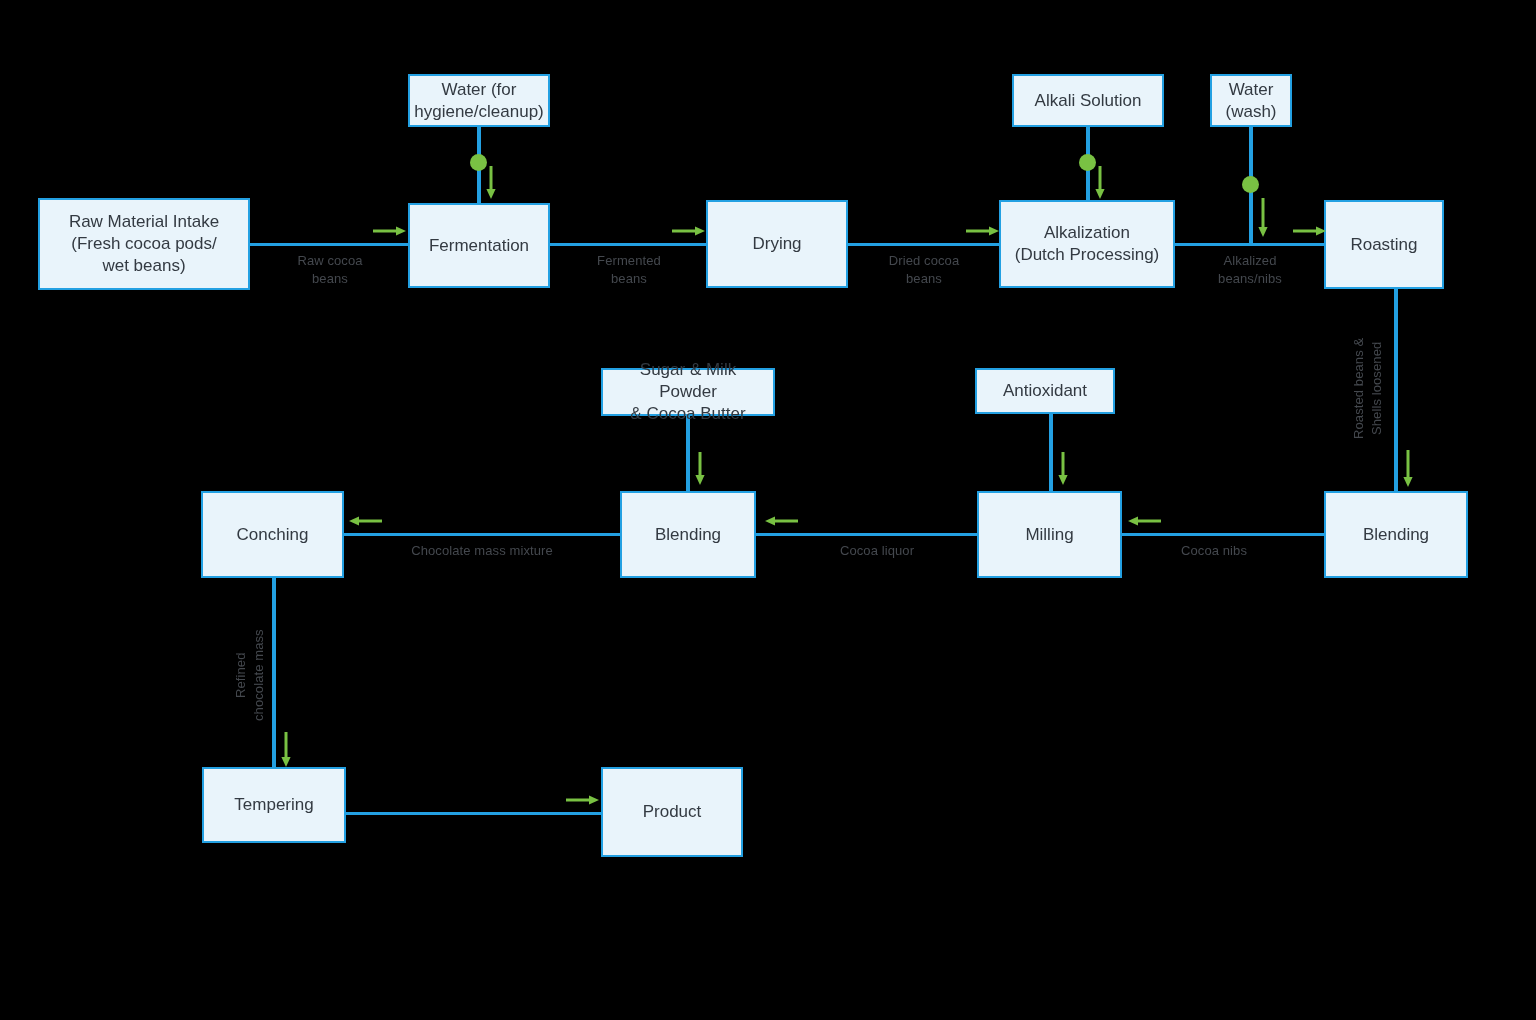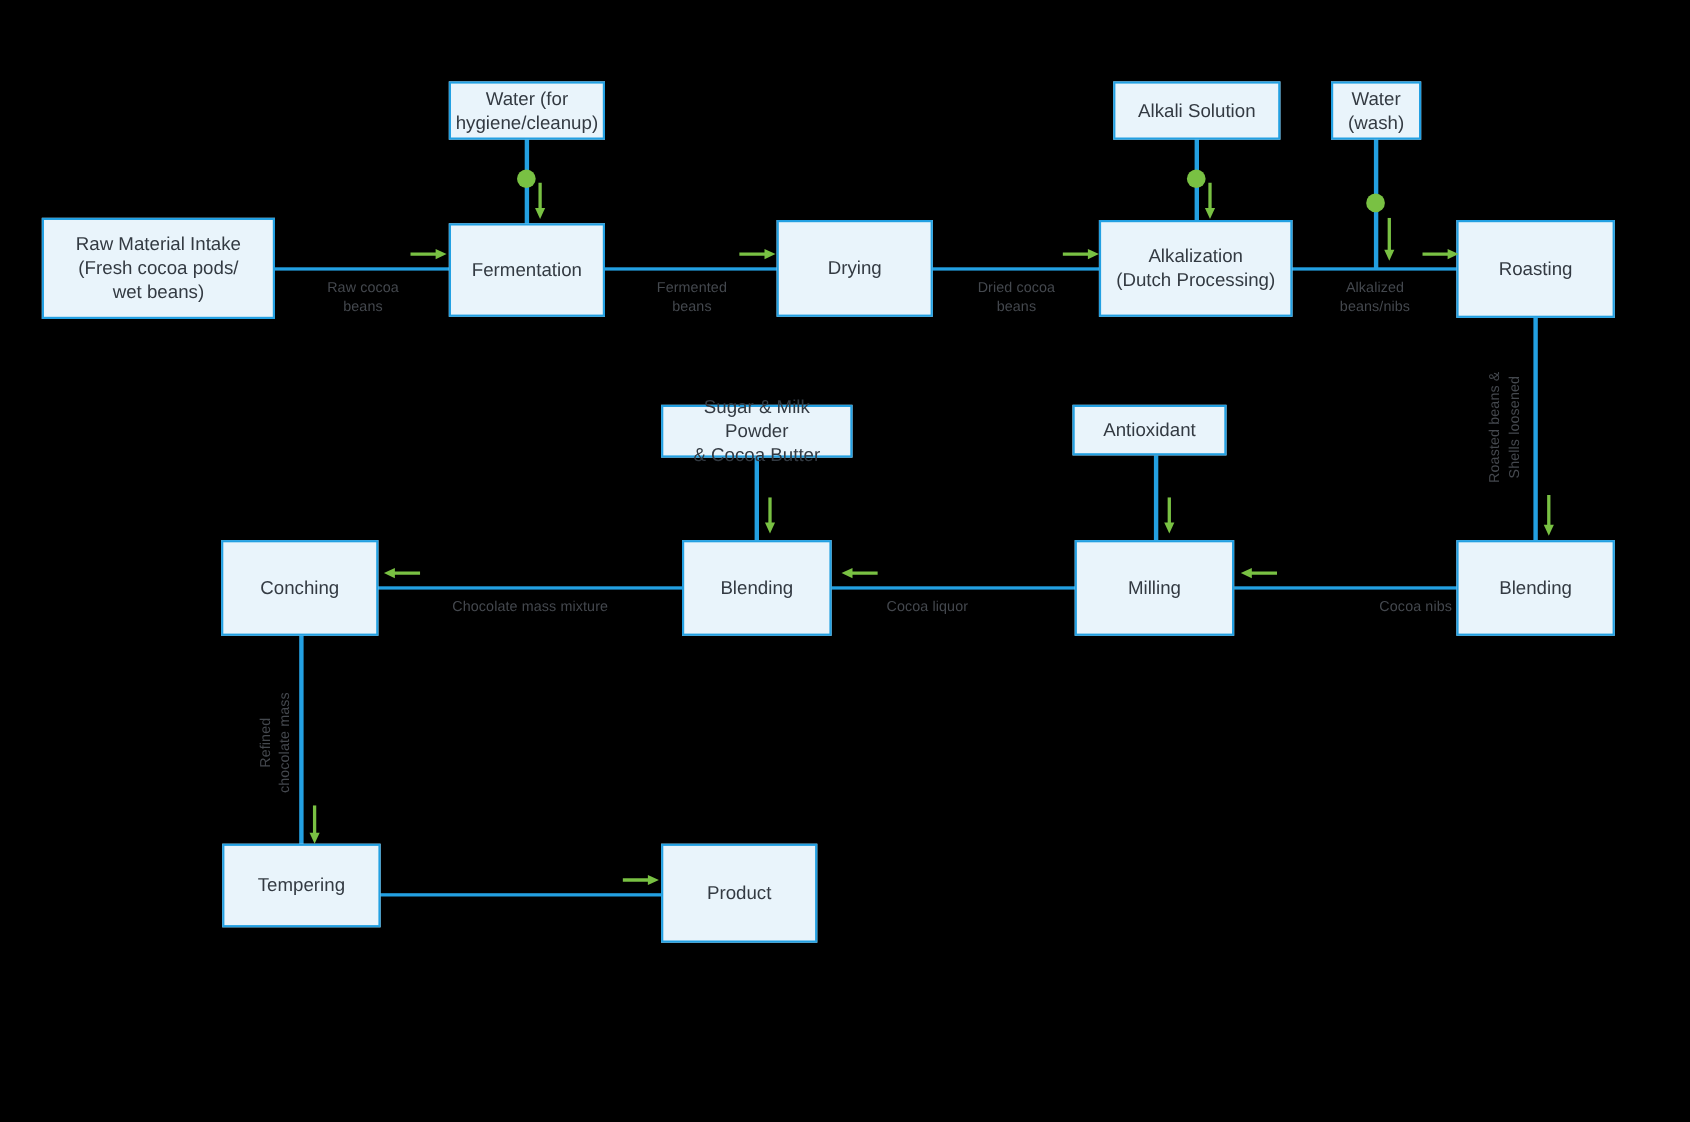--- a/index.html
+++ b/index.html
@@ -257,21 +257,21 @@
   <div class="node" style="left:999px; top:200px; width:176px; height:88px;">
     <span style="white-space: pre-line;">Alkalization
 (Dutch Processing)</span>
   </div>
 
   <div class="node" style="left:1210px; top:74px; width:82px; height:53px;">
     <span style="white-space: pre-line;">Water
 (wash)</span>
   </div>
 
-  <div class="node" style="left:1324px; top:200px; width:144px; height:89px;">
+  <div class="node" style="left:1324px; top:200px; width:120px; height:89px;">
     <span style="white-space: pre-line;">Roasting</span>
   </div>
 
   <div class="node" style="left:1324px; top:491px; width:144px; height:87px;">
     <span style="white-space: pre-line;">Blending</span>
   </div>
 
   <div class="node" style="left:975px; top:368px; width:140px; height:46px;">
     <span style="white-space: pre-line;">Antioxidant</span>
   </div>
@@ -309,23 +309,23 @@
 
   <div class="edge-label" style="left: 852px; top: 252px; width: 144px; white-space: pre-line;">Dried cocoa
 beans</div>
 
   <div class="edge-label" style="left: 1178px; top: 252px; width: 144px; white-space: pre-line;">Alkalized
 beans/nibs</div>
 
   <div class="edge-label vertical" style="left: 1350px; top: 313px; height: 150px; white-space: pre-line;">Roasted beans &amp;
 Shells loosened</div>
 
-  <div class="edge-label" style="left: 1189px; top: 542px; width: 196px; white-space: pre-line;">Cocoa nibs</div>
-
-  <div class="edge-label" style="left: 736px; top: 542px; width: 214px; white-space: pre-line;">Cocoa liquor</div>
+  <div class="edge-label" style="left: 1116px; top: 542px; width: 196px; white-space: pre-line;">Cocoa nibs</div>
+
+  <div class="edge-label" style="left: 770px; top: 542px; width: 214px; white-space: pre-line;">Cocoa liquor</div>
 
   <div class="edge-label" style="left: 348px; top: 542px; width: 268px; white-space: pre-line;">Chocolate mass mixture</div>
 
   <div class="edge-label vertical" style="left: 232px; top: 615px; height: 120px; white-space: pre-line;">Refined
 chocolate mass</div>
 
 
 
 </div>
 

